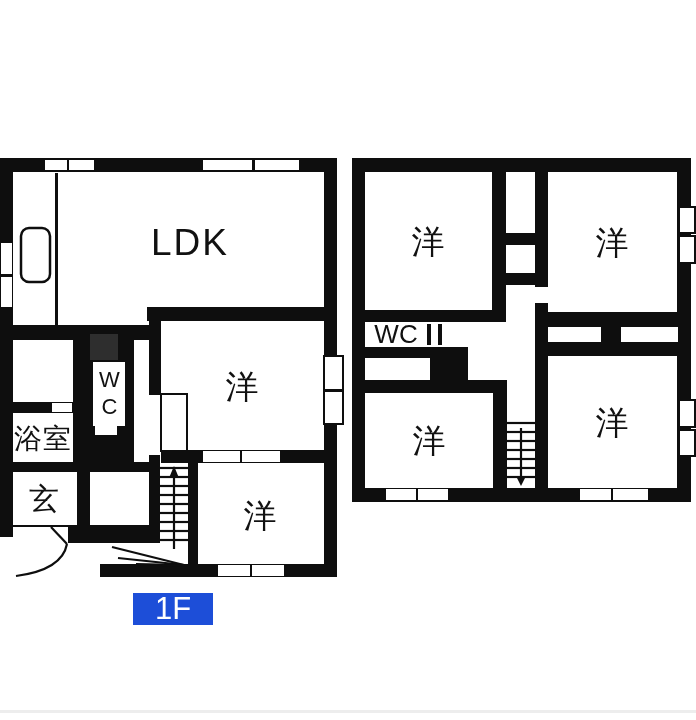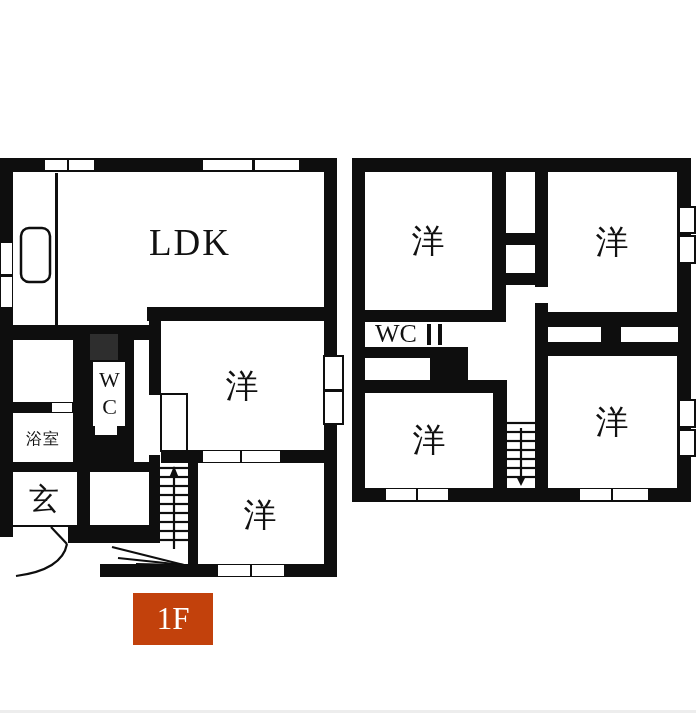--- a/index.html
+++ b/index.html
@@ -1,37 +1,37 @@
 <!DOCTYPE html>
 <html><head>
 <meta charset="utf-8">
 <style>
   html,body{margin:0;padding:0;background:#ffffff;}
   .canvas{
     position:relative;width:696px;height:720px;background:#ffffff;overflow:hidden;
-    font-family:Liberation Serif, serif;
+    font-family:Liberation Sans, sans-serif;
   }
   .plan-svg{position:absolute;left:0;top:0;}
   .wall{fill:#0e0e0e;}
   .win{fill:#ffffff;}
   .win-framed{fill:#ffffff;stroke:#0e0e0e;stroke-width:2;}
   .thin{stroke:#0e0e0e;stroke-width:2.2;fill:none;}
   .shade{fill:#2e2e2e;}
   .lbl{
     position:absolute;transform:translate(-50%,-50%);
     color:#111111;white-space:nowrap;line-height:1;letter-spacing:0;
   }
   .lbl-ldk{font-size:37px;letter-spacing:2px;}
   .lbl-room{font-size:33px;}
   .lbl-wc-v{font-size:22px;writing-mode:vertical-rl;text-orientation:upright;letter-spacing:2px;}
   .lbl-wc-h{font-size:26px;}
-  .lbl-bath{font-size:16px;letter-spacing:1px;}
+  .lbl-bath{font-size:28px;letter-spacing:1px;}
   .lbl-genkan{font-size:30px;}
   .badge{
-    position:absolute;width:80px;height:52px;background:#c2410c;color:#ffffff;
+    position:absolute;width:80px;height:32px;background:#1d4ed8;color:#ffffff;
     display:flex;align-items:center;justify-content:center;font-size:31px;
   }
   .bottom-rule{position:absolute;left:0;top:710px;width:696px;height:3px;background:#ededed;}
 </style>
 </head>
 <body>
 
 <div class="canvas">
 
   <svg class="plan-svg" width="696" height="720" viewBox="0 0 696 720">

